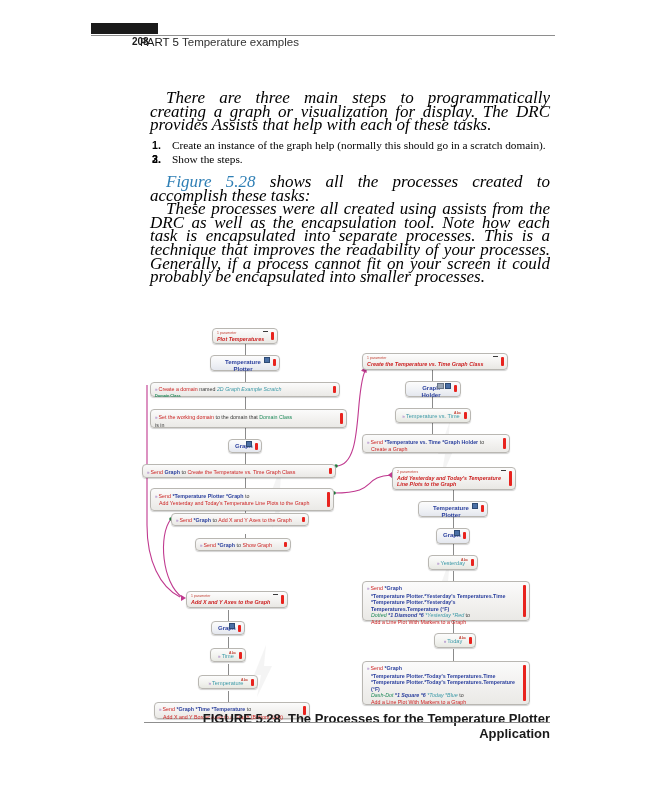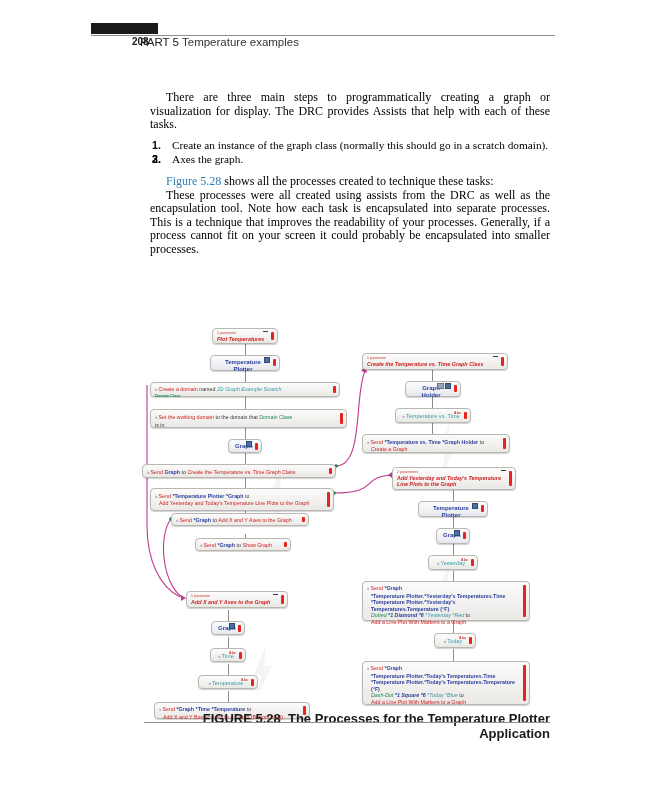--- a/index.html
+++ b/index.html
@@ -17,21 +17,21 @@
     font-family:"Liberation Sans", sans-serif;font-weight:bold;font-size:10px;color:#1a1a1a;margin-left:32px;
   }
   .runhead .parttxt{
     position:absolute;left:140px;top:36px;
     font-family:"Liberation Sans", sans-serif;font-size:11.5px;color:#333;
   }
   .runhead .parttxt b{font-weight:normal;color:#1a1a1a;}
 
   
   .copy{position:absolute;left:150px;top:91px;width:400px;}
-  .copy p{margin:0;font-size:12px;line-height:13.6px;text-align:justify;}
+  .copy p{margin:0;font-size:17px;line-height:13.6px;text-align:justify;font-style:italic;}
   .copy p.indent{text-indent:16px;}
   .copy .fignum{color:#2f7fb5;}
   ol.steps{margin:7px 0 0 0;padding:0;list-style:none;}
   ol.steps li{
     position:relative;padding-left:22px;font-size:11.3px;line-height:13.6px;
     margin-bottom:1px;
   }
   ol.steps li .num{
     position:absolute;left:2px;top:0;font-family:"Liberation Sans",sans-serif;
     font-weight:bold;font-size:10.6px;
@@ -129,33 +129,33 @@
     <span>Temperature examples</span>
   </div>
 </div>
 
 <div class="copy">
   <p class="indent">There are three main steps to programmatically creating a graph or visualization for display. The DRC provides Assists that help with each of these tasks.</p>
 
   <ol class="steps">
     <li>
       <span class="num">1.</span>
-      <span>Create an instance of the graph class (normally this should go in a scratch domain).</span>
+      <span>Create an instance of the graph help (normally this should go in a scratch domain).</span>
     </li>
     <li>
       <span class="num">2.</span>
     </li>
     <li>
       <span class="num">3.</span>
-      <span>Axes the graph.</span>
+      <span>Show the steps.</span>
     </li>
   </ol>
 
   <p class="indent afterlist">
-    <span class="fignum">Figure 5.28</span><span> shows all the processes created to technique these tasks:</span>
+    <span class="fignum">Figure 5.28</span><span> shows all the processes created to accomplish these tasks:</span>
   </p>
   <p class="indent">These processes were all created using assists from the DRC as well as the encapsulation tool. Note how each task is encapsulated into separate processes. This is a technique that improves the readability of your processes. Generally, if a process cannot fit on your screen it could probably be encapsulated into smaller processes.</p>
 </div>
 
 <div class="figure">
 <div class="figwrap">
 
   <svg class="bolt" style="left:126px;top:138px;width:26px;height:66px;" viewBox="0 0 26 66">
         <path d="M16 0 L2 38 L11 38 L6 66 L24 26 L14 26 Z" fill="#9a9a9a"></path>
       </svg>

